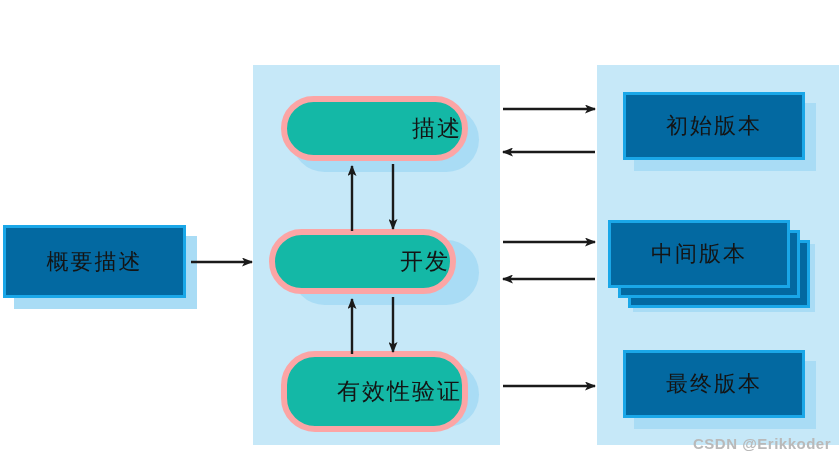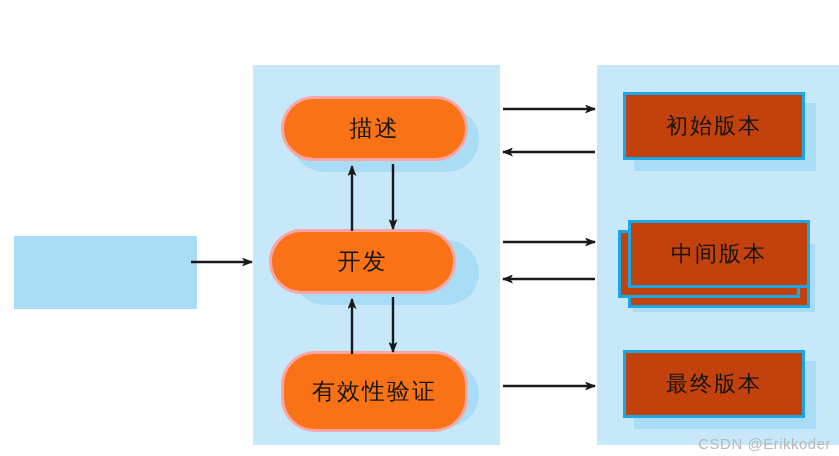--- a/index.html
+++ b/index.html
@@ -42,44 +42,44 @@
 
   
   .shadow-block {
     position: absolute;
     background: #a9dcf5;
   }
 
   
   .card {
     position: absolute;
-    background: #c2410c;
+    background: #0369a1;
     border: 3px solid #1aa7e8;
     box-sizing: border-box;
     display: flex;
     align-items: center;
     justify-content: center;
   }
   .card .card-label {
     font-size: 22px;
     color: #141414;
     letter-spacing: 2px;
     white-space: nowrap;
   }
 
   
   .pill {
     position: absolute;
-    background: #f97316;
-    border: 3px solid #fca5a5;
+    background: #14b8a6;
+    border: 6px solid #fca5a5;
     border-radius: 34px;
     box-sizing: border-box;
     display: flex;
     align-items: center;
-    justify-content: center;
+    justify-content: flex-end;
   }
   .pill .pill-label {
     font-size: 23px;
     color: #141414;
     letter-spacing: 2px;
     white-space: nowrap;
   }
   .pill-shadow {
     position: absolute;
     background: #a9dcf5;
@@ -98,32 +98,36 @@
 
   
   .watermark {
     position: absolute;
     right: 8px;
     bottom: 4px;
     font-size: 15px;
     color: #b9b9b9;
     letter-spacing: 0.5px;
     white-space: nowrap;
+    font-weight: bold;
   }
 </style>
 </head>
 <body>
 
 <div id="canvas">
 
 
   <div class="panel" id="panel-center"></div>
   <div class="panel" id="panel-right"></div>
 
   <div class="shadow-block" style="left:14px; top:236px; width:183px; height:73px;"></div>
+  <div class="card" style="left:3px; top:225px; width:183px; height:73px;">
+    <span class="card-label">概要描述</span>
+  </div>
 
   <div class="pill-shadow" style="left:292px; top:107px; width:187px; height:65px;"></div>
   <div class="pill" style="left:281px; top:96px; width:187px; height:65px;">
     <span class="pill-label">描述</span>
   </div>
 
   <div class="pill-shadow" style="left:292px; top:240px; width:187px; height:65px;"></div>
   <div class="pill" style="left:269px; top:229px; width:187px; height:65px;">
     <span class="pill-label">开发</span>
   </div>
@@ -134,21 +138,21 @@
   </div>
 
   <div class="shadow-block" style="left:634px; top:103px; width:182px; height:68px;"></div>
   <div class="card" style="left:623px; top:92px; width:182px; height:68px;">
     <span class="card-label">初始版本</span>
   </div>
 
   <div class="shadow-block" style="left:633px; top:244px; width:182px; height:68px;"></div>
   <div class="card" style="left:628px; top:240px; width:182px; height:68px;"></div>
   <div class="card" style="left:618px; top:230px; width:182px; height:68px;"></div>
-  <div class="card" style="left:628px; top:220px; width:182px; height:68px;text-align:center;">
+  <div class="card" style="left:608px; top:220px; width:182px; height:68px;text-align:center;">
     <span class="card-label">中间版本</span>
   </div>
 
   <div class="shadow-block" style="left:634px; top:361px; width:182px; height:68px;"></div>
   <div class="card" style="left:623px; top:350px; width:182px; height:68px;text-align:center;">
     <span class="card-label">最终版本</span>
   </div>
 
   <svg id="arrow-layer" viewBox="0 0 839 456">
     <defs>

